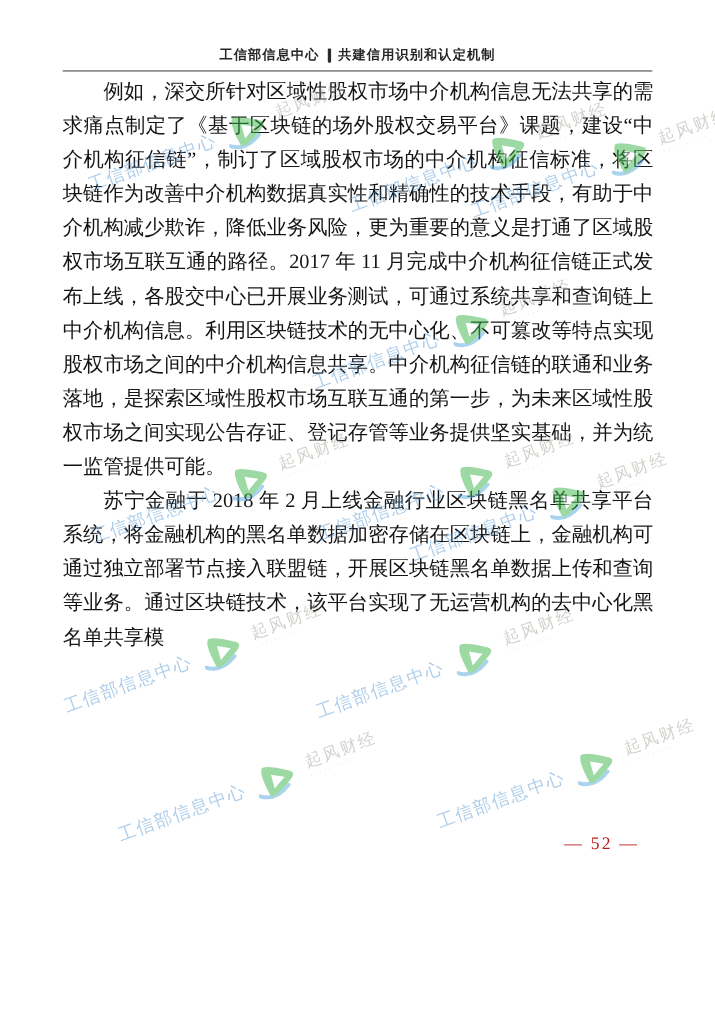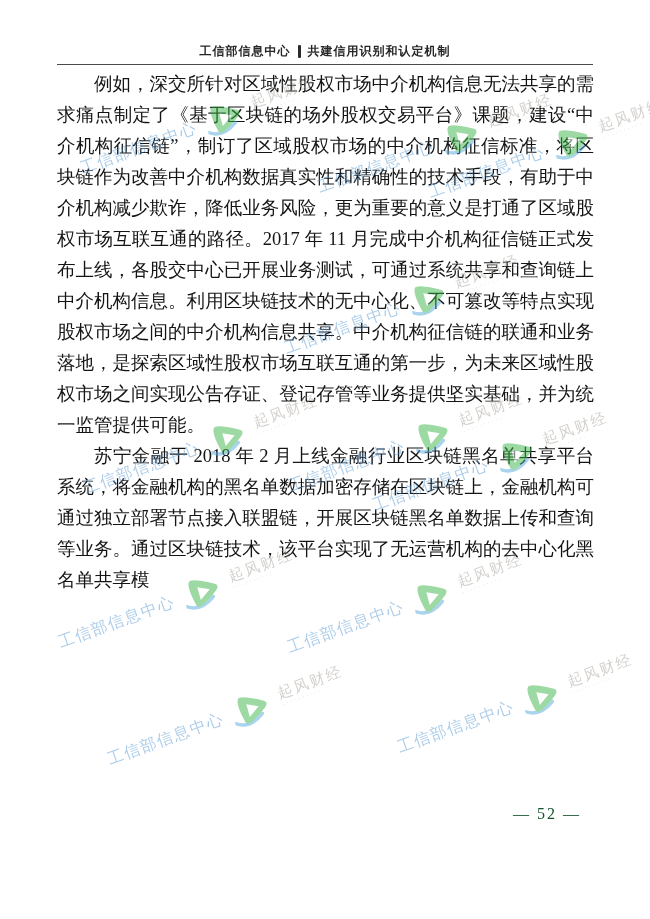--- a/index.html
+++ b/index.html
@@ -36,22 +36,22 @@
   .body-text{
     position:absolute;top:69px;left:57px;width:537px;
     font-size:18.5px;line-height:31px;color:#141414;
     text-align:justify;
   }
   .body-text p{margin:0;}
   .body-text p.indent{text-indent:2em;}
 
   
   .footer{
-    position:absolute;top:805px;right:69px;
-    font-size:16px;color:#14532d;letter-spacing:2px;
+    position:absolute;top:759px;right:69px;
+    font-size:16px;color:#b91c1c;letter-spacing:2px;
   }
 
   
   .wm-layer{
     position:absolute;inset:0;z-index:3;
     pointer-events:none;opacity:.5;
   }
   .wm{
     position:absolute;
     display:flex;align-items:center;gap:9px;

